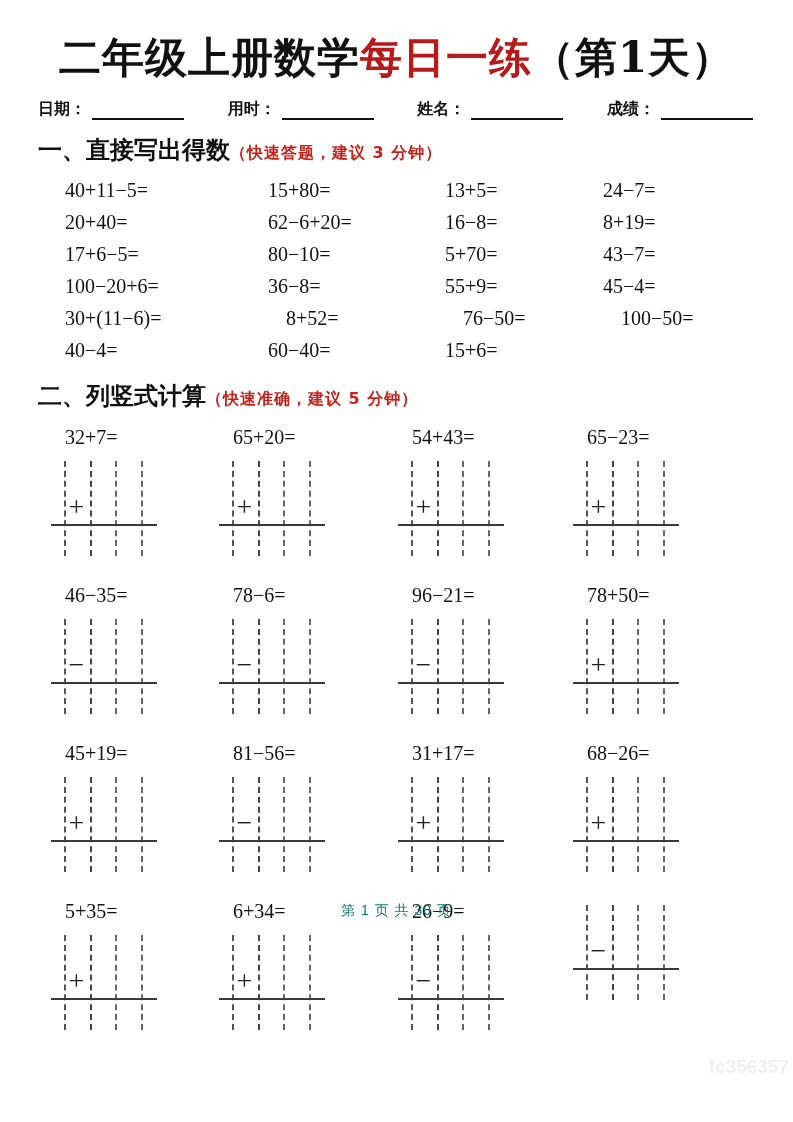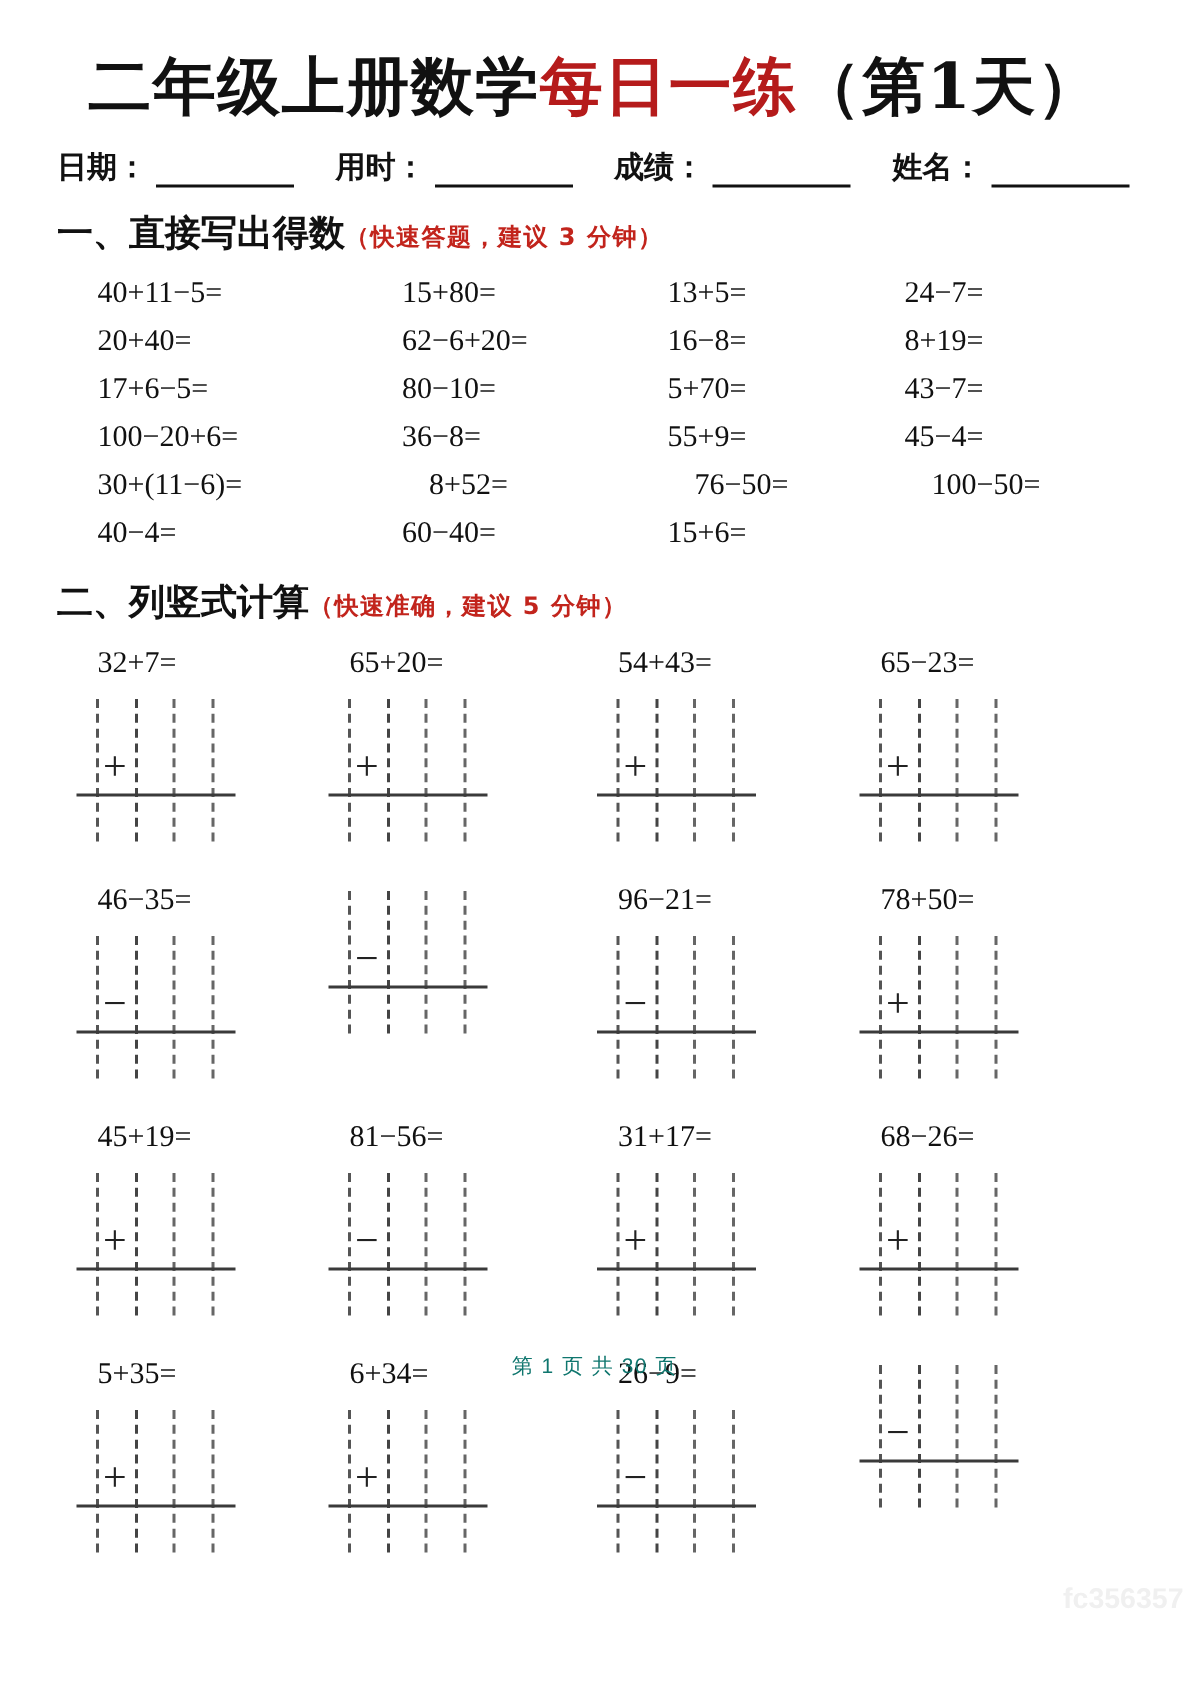--- a/index.html
+++ b/index.html
@@ -27,21 +27,21 @@
   .title .hl { color: var(--title-red, #b51b1b); }
 
   
   .info-row {
     display: flex;
     justify-content: space-between;
     align-items: center;
     margin: 16px 40px 0 38px;
     font-family: "Liberation Sans", sans-serif;
     font-weight: bold;
-    font-size: 20px;
+    font-size: 16px;
   }
   .info-group { display: flex; align-items: flex-end; }
   .info-label { white-space: nowrap; }
   .info-blank {
     display: inline-block;
     width: 92px; height: 20px;
     border-bottom: 2px solid #111;
     margin-left: 6px;
   }
 
@@ -133,25 +133,25 @@
   <div class="info-row">
     <div class="info-group">
       <span class="info-label">日期：</span>
       <span class="info-blank"></span>
     </div>
     <div class="info-group">
       <span class="info-label">用时：</span>
       <span class="info-blank"></span>
     </div>
     <div class="info-group">
+      <span class="info-label">姓名：</span>
+      <span class="info-blank"></span>
+    </div>
+    <div class="info-group">
       <span class="info-label">成绩：</span>
-      <span class="info-blank"></span>
-    </div>
-    <div class="info-group">
-      <span class="info-label">姓名：</span>
       <span class="info-blank"></span>
     </div>
   </div>
 
   <div class="sec-head">
     <span>一、直接写出得数</span><span class="sec-note">（快速答题，建议 3 分钟）</span>
   </div>
 
   <div class="oral-grid">
       <div class="oral-cell">40+11−5=</div>
@@ -233,20 +233,21 @@
         <div class="vc-frame">
           <i class="vc-dash d1"></i>
           <i class="vc-dash d2"></i>
           <i class="vc-dash d3"></i>
           <i class="vc-dash d4"></i>
           <span class="vc-sign">−</span>
           <span class="vc-rule"></span>
         </div>
       </div>
       <div class="vc-cell">
+        <div class="vc-problem">78−6=</div>
         <div class="vc-frame">
           <i class="vc-dash d1"></i>
           <i class="vc-dash d2"></i>
           <i class="vc-dash d3"></i>
           <i class="vc-dash d4"></i>
           <span class="vc-sign">−</span>
           <span class="vc-rule"></span>
         </div>
       </div>
       <div class="vc-cell">

